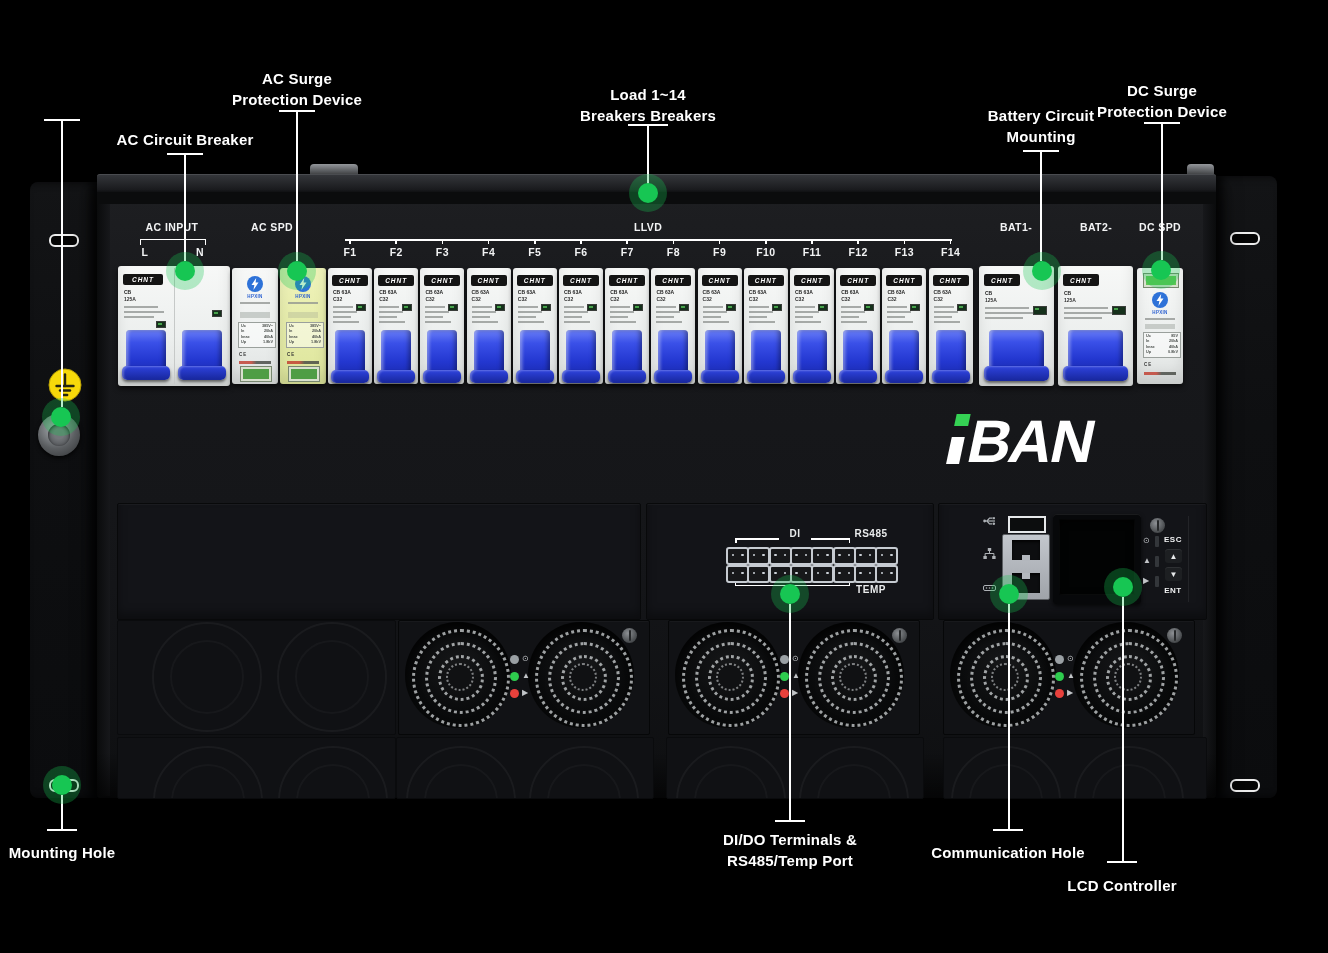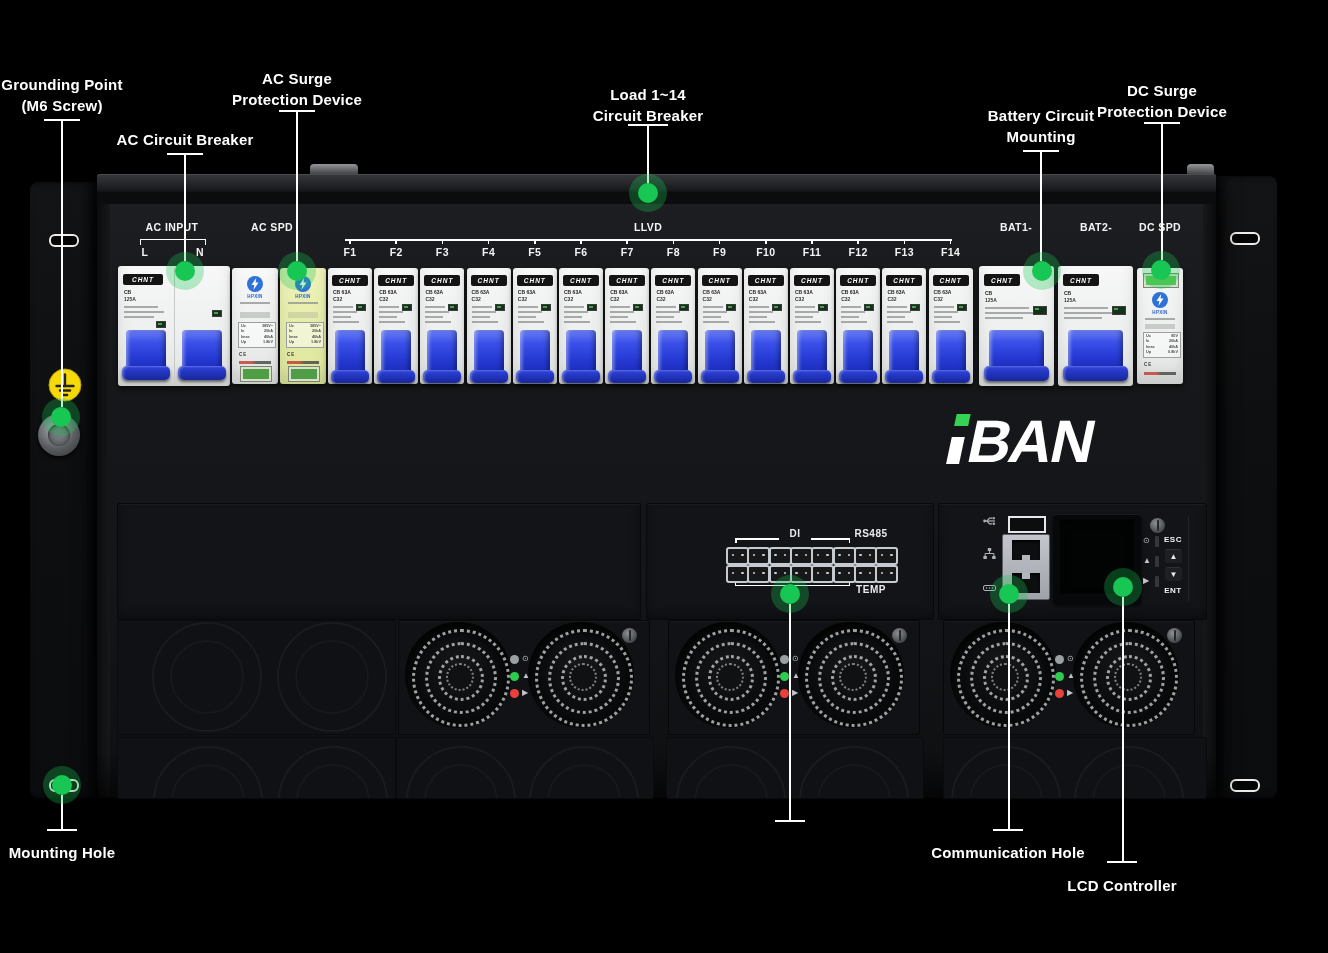--- a/index.html
+++ b/index.html
@@ -670,43 +670,39 @@
       <div class="faint2" style="left: 27px; top: 26px; width: 70px; height: 70px;"></div>
       <div class="faint" style="left: 132px; top: 8px; width: 106px; height: 106px;"></div>
       <div class="faint2" style="left: 150px; top: 26px; width: 70px; height: 70px;"></div>
     </div>
     <div class="slotpanel" style="left: 943px; top: 737px; width: 262px; height: 60px;">
       <div class="faint" style="left: 7px; top: 8px; width: 106px; height: 106px;"></div>
       <div class="faint2" style="left: 25px; top: 26px; width: 70px; height: 70px;"></div>
       <div class="faint" style="left: 130px; top: 8px; width: 106px; height: 106px;"></div>
       <div class="faint2" style="left: 148px; top: 26px; width: 70px; height: 70px;"></div>
     </div>
-    <div class="co-text" style="left: 62px; top: 74px;">
-      <div>Grounding Point</div>
-      <div>(M6 Screw)</div>
-    </div>
     <div class="co-bar" style="left: 44px; top: 119px; width: 36px;"></div>
     <div class="co-line" style="left: 61px; top: 119px; height: 288px;"></div>
     <div class="co-dot" style="left: 51px; top: 407px;"></div>
     <div class="co-text" style="left: 185px; top: 129px;">
       <div>AC Circuit Breaker</div>
     </div>
     <div class="co-bar" style="left: 167px; top: 153px; width: 36px;"></div>
     <div class="co-line" style="left: 184px; top: 153px; height: 108px;"></div>
     <div class="co-dot" style="left: 175px; top: 261px;"></div>
     <div class="co-text" style="left: 297px; top: 68px;">
       <div>AC Surge</div>
       <div>Protection Device</div>
     </div>
     <div class="co-bar" style="left: 279px; top: 110px; width: 36px;"></div>
     <div class="co-line" style="left: 296px; top: 110px; height: 151px;"></div>
     <div class="co-dot" style="left: 287px; top: 261px;"></div>
     <div class="co-text" style="left: 648px; top: 84px;">
       <div>Load 1~14</div>
-      <div>Circuit Breaker</div>
+      <div>Breakers Breakers</div>
     </div>
     <div class="co-bar" style="left: 628px; top: 124px; width: 40px;"></div>
     <div class="co-line" style="left: 647px; top: 124px; height: 62px;"></div>
     <div class="co-dot" style="left: 638px; top: 183px;"></div>
     <div class="co-text" style="left: 1041px; top: 105px;">
       <div>Battery Circuit</div>
       <div>Mounting</div>
     </div>
     <div class="co-bar" style="left: 1023px; top: 150px; width: 36px;"></div>
     <div class="co-line" style="left: 1040px; top: 150px; height: 111px;"></div>
@@ -717,20 +713,24 @@
     </div>
     <div class="co-bar" style="left: 1144px; top: 122px; width: 36px;"></div>
     <div class="co-line" style="left: 1161px; top: 122px; height: 138px;"></div>
     <div class="co-dot" style="left: 1151px; top: 260px;"></div>
     <div class="co-text" style="left: 62px; top: 842px;">
       <div>Mounting Hole</div>
     </div>
     <div class="co-bar" style="left: 47px; top: 829px; width: 30px;"></div>
     <div class="co-line" style="left: 61px; top: 795px; height: 34px;"></div>
     <div class="co-dot" style="left: 52px; top: 775px;"></div>
+    <div class="co-text" style="left: 790px; top: 829px;">
+      <div>DI/DO Terminals &amp;</div>
+      <div>RS485/Temp Port</div>
+    </div>
     <div class="co-bar" style="left: 775px; top: 820px; width: 30px;"></div>
     <div class="co-line" style="left: 789px; top: 604px; height: 216px;"></div>
     <div class="co-dot" style="left: 780px; top: 584px;"></div>
     <div class="co-text" style="left: 1008px; top: 842px;">
       <div>Communication Hole</div>
     </div>
     <div class="co-bar" style="left: 993px; top: 829px; width: 30px;"></div>
     <div class="co-line" style="left: 1008px; top: 604px; height: 225px;"></div>
     <div class="co-dot" style="left: 999px; top: 584px;"></div>
     <div class="co-text" style="left: 1122px; top: 875px;">

